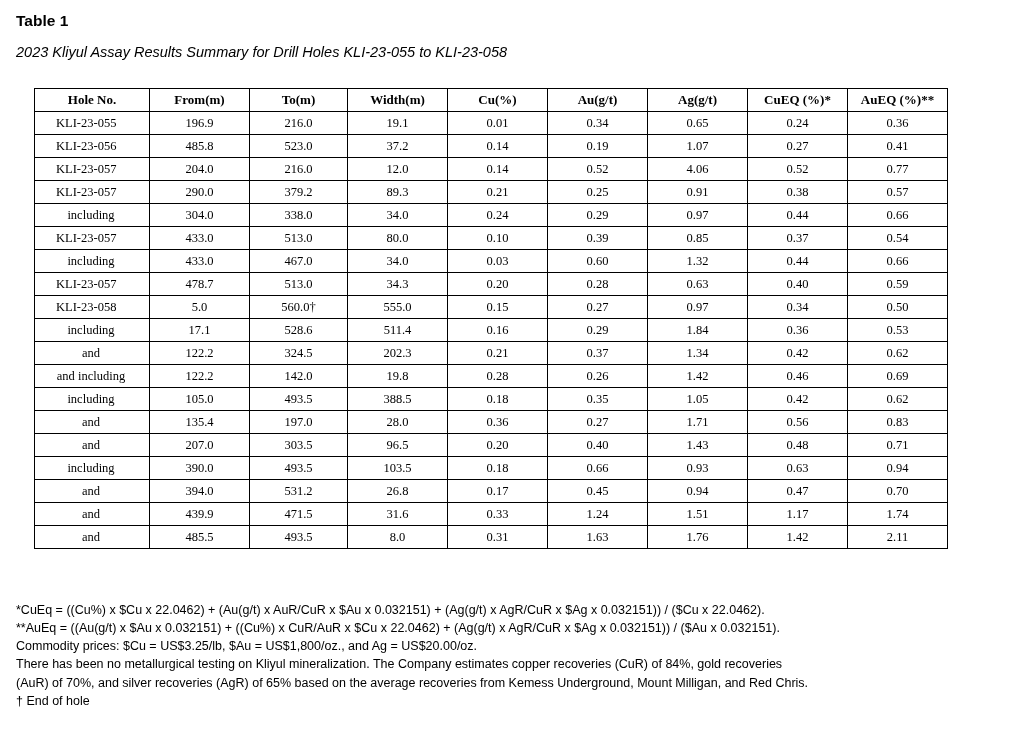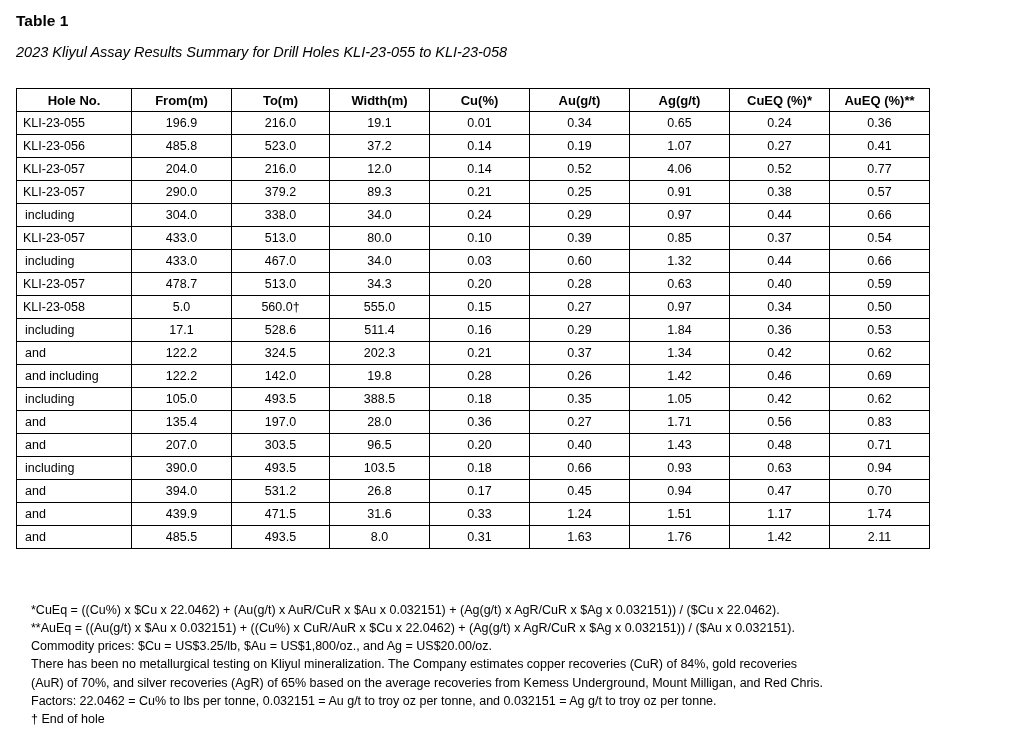--- a/index.html
+++ b/index.html
@@ -27,61 +27,61 @@
   }
   .table-subtitle {
     font-family: "Liberation Sans", sans-serif;
     font-style: italic;
     font-size: 14.5px;
     margin: 0 0 28px 2px;
   }
   table.assay {
     border-collapse: collapse;
     width: 910px;
-    margin-left: 2px;
-    font-family: Liberation Sans, sans-serif;
+    margin-left: 20px;
+    font-family: Liberation Serif, serif;
     font-size: 12.5px;
     table-layout: fixed;
   }
   table.assay th,
   table.assay td {
     border: 1px solid #000000;
     height: 23px;
     padding: 0 8px;
     box-sizing: border-box;
   }
   table.assay th {
     font-weight: bold;
     text-align: center;
     font-size: 13px;
   }
   table.assay td {
     text-align: center;
   }
   table.assay td.label {
-    text-align: left;
+    text-align: center;
     padding-right: 10px;
   }
   table.assay td.label.lead {
     text-align: left;
-    padding-left: 6px;
+    padding-left: 21px;
   }
   col.c0 { width: 115px; }
   col.c1 { width: 100px; }
   col.c2 { width: 98px; }
   col.c3 { width: 100px; }
   col.c4 { width: 100px; }
   col.c5 { width: 100px; }
   col.c6 { width: 100px; }
   col.c7 { width: 100px; }
   col.c8 { width: 100px; }
 
   .footnotes {
     margin-top: 52px;
-    margin-left: 17px;
+    margin-left: 2px;
     font-family: "Liberation Sans", sans-serif;
     font-size: 12.5px;
     line-height: 1.45;
   }
   .footnotes div {
     white-space: nowrap;
   }
 </style>
 </head>
 <body>
@@ -328,16 +328,15 @@
         </tr>
       </tbody>
   </table>
 
   <div class="footnotes">
       <div>*CuEq = ((Cu%) x $Cu x 22.0462) + (Au(g/t) x AuR/CuR x $Au x 0.032151) + (Ag(g/t) x AgR/CuR x $Ag x 0.032151)) / ($Cu x 22.0462).</div>
       <div>**AuEq = ((Au(g/t) x $Au x 0.032151) + ((Cu%) x CuR/AuR x $Cu x 22.0462) + (Ag(g/t) x AgR/CuR x $Ag x 0.032151)) / ($Au x 0.032151).</div>
       <div>Commodity prices: $Cu = US$3.25/lb, $Au = US$1,800/oz., and Ag = US$20.00/oz.</div>
       <div>There has been no metallurgical testing on Kliyul mineralization. The Company estimates copper recoveries (CuR) of 84%, gold recoveries</div>
       <div>(AuR) of 70%, and silver recoveries (AgR) of 65% based on the average recoveries from Kemess Underground, Mount Milligan, and Red Chris.</div>
-      <div>Factors: 22.0462 = Cu% to lbs per tonne, 0.032151 = Au g/t to troy oz per tonne, and 0.032151 = Ag g/t to troy oz per tonne.</div>
       <div>† End of hole</div>
     </div>
 </div>
 
 </body></html>

